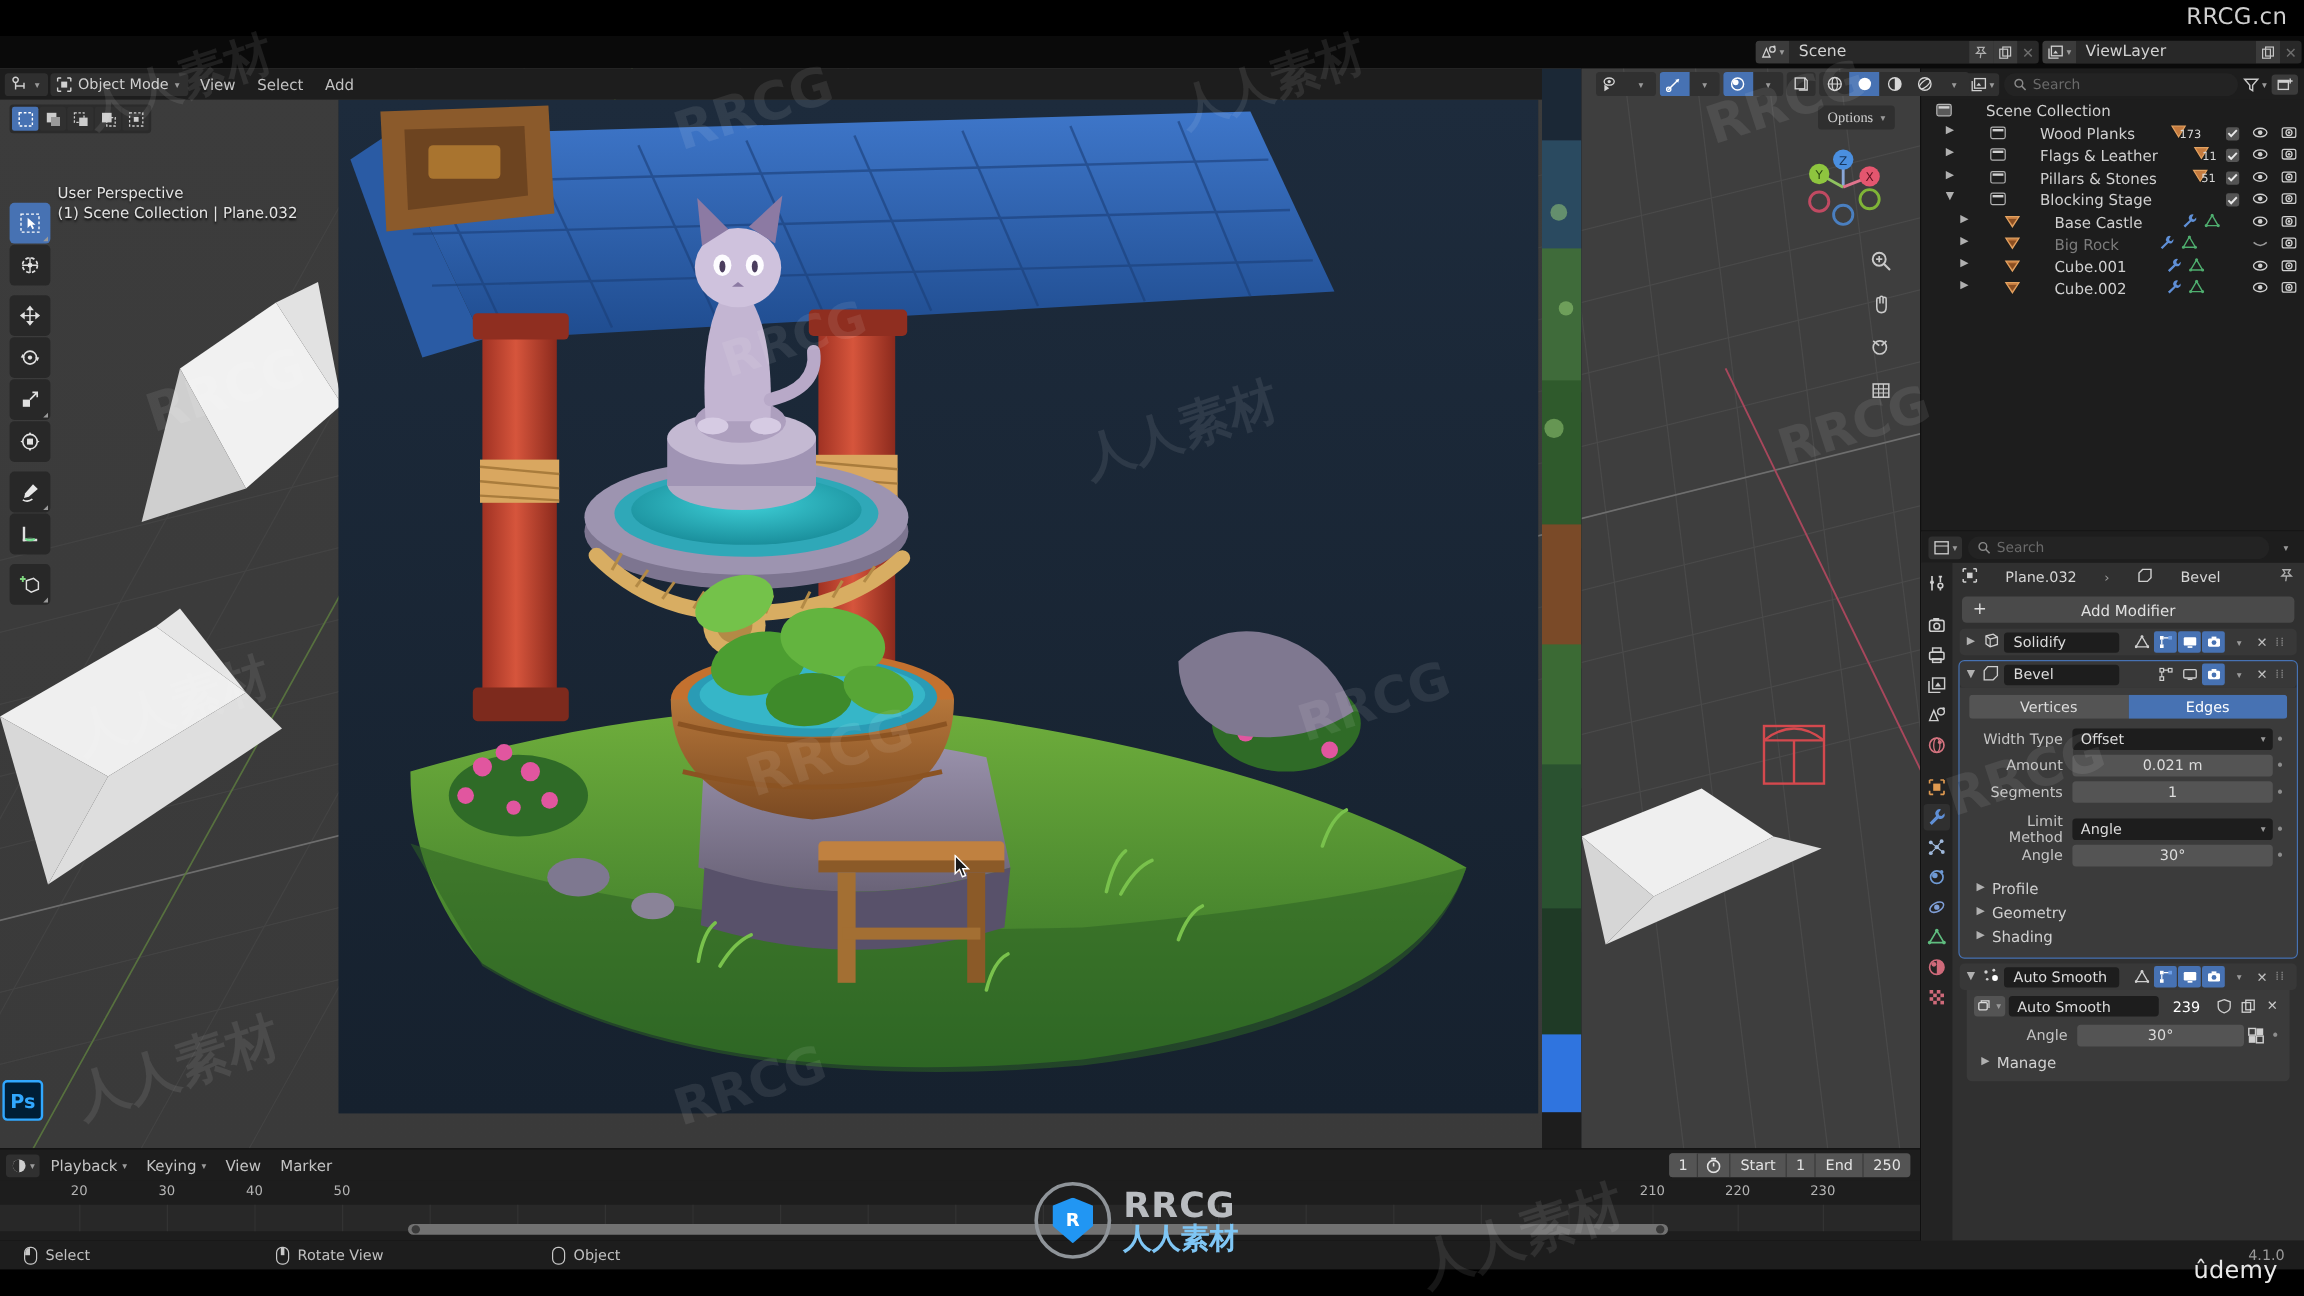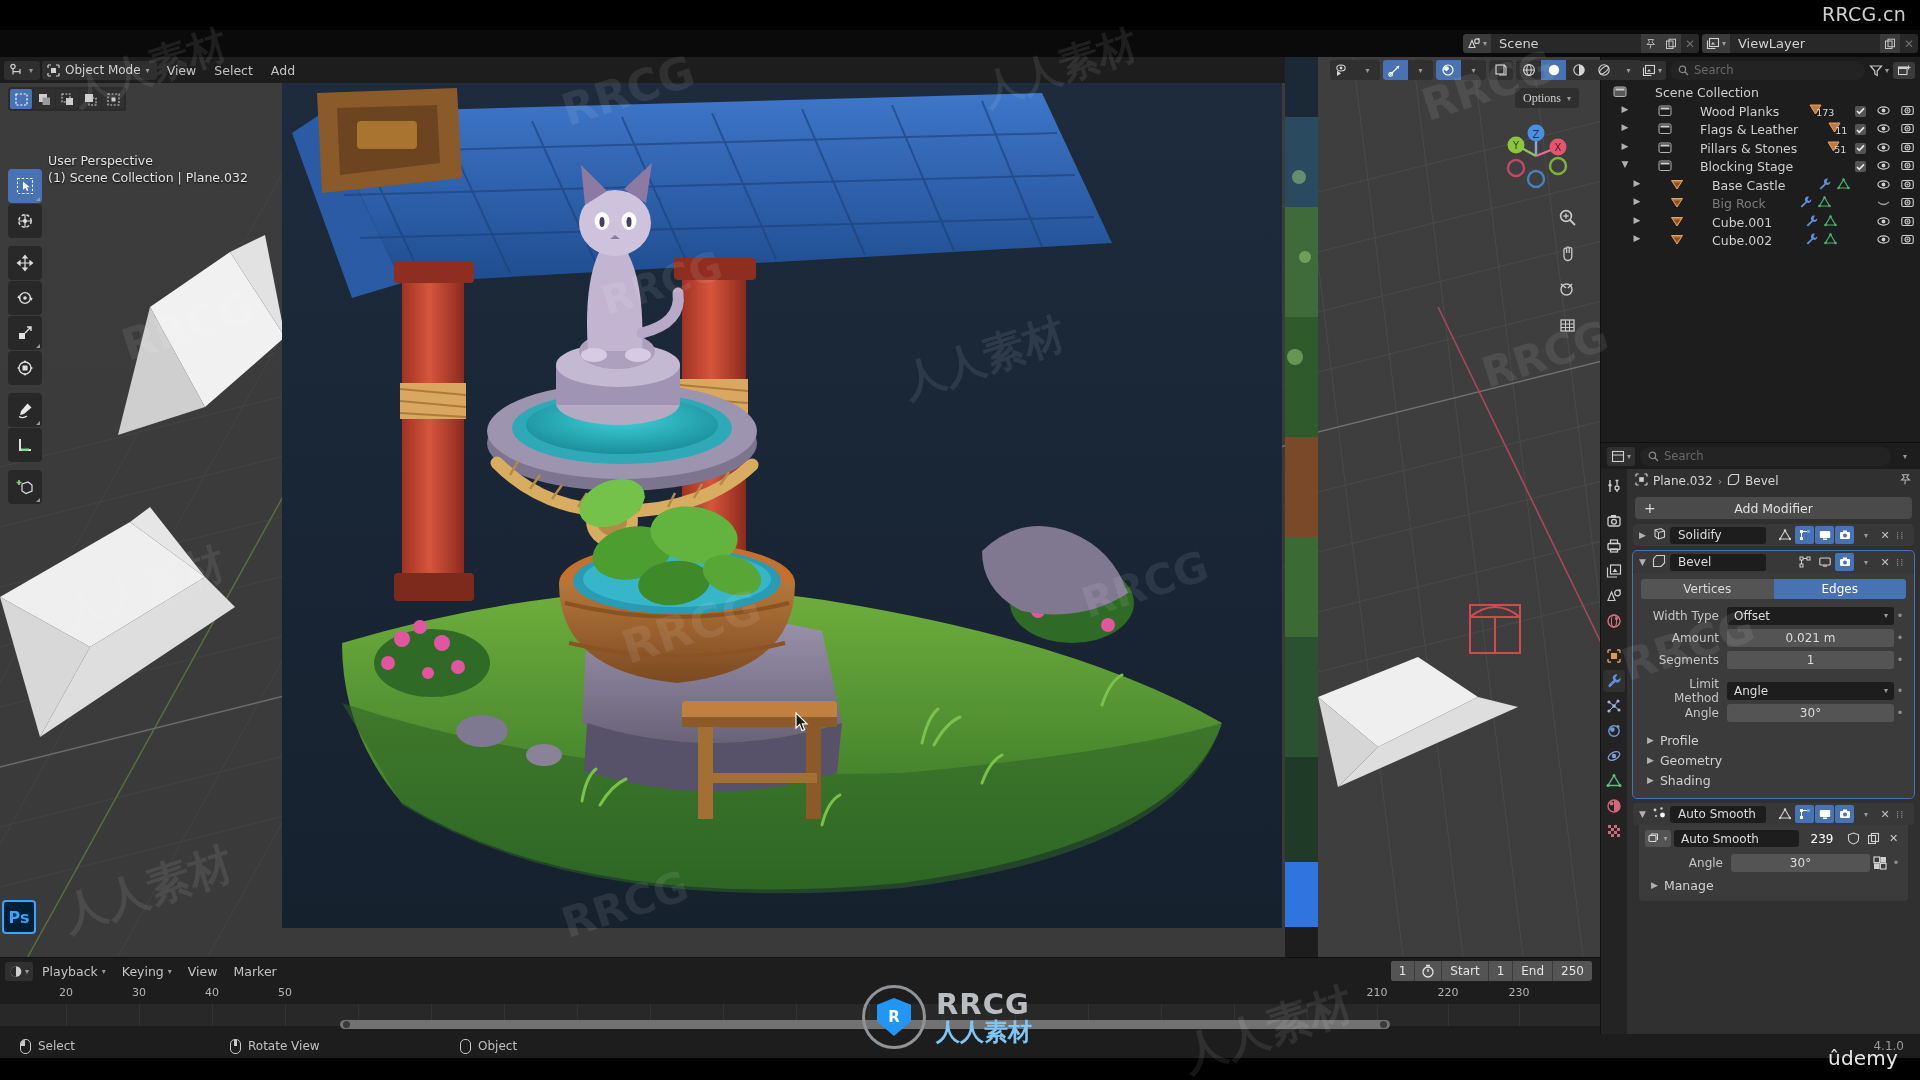--- a/index.html
+++ b/index.html
@@ -179,21 +179,21 @@
   .props-tabs {
     position:absolute; left:0; top:26px; width:26px; bottom:0; background:#232323;
     display:flex; flex-direction:column; align-items:center; padding-top:6px; gap:3px;
   }
   .ptab { width:22px;height:22px; display:flex;align-items:center;justify-content:center; border-radius:3px;}
   .ptab.active { background:#303030; }
   .ptab-gap { height:7px; }
   .props-body { position:absolute; left:26px; top:26px; right:0; bottom:0; overflow:hidden; }
 
   .breadcrumb {
-    display:flex; align-items:center; gap:5px; height:24px; padding:0 8px; font-size:12px; color:#d5d5d5;
+    display:flex; align-items:center; gap:23px; height:24px; padding:0 8px; font-size:12px; color:#d5d5d5;
     position:relative;
   }
   .add-mod-btn {
     margin: 4px 8px 0 8px; height:22px; background:#4a4a4a; border-radius:4px;
     display:flex; align-items:center; justify-content:center; position:relative;
     color:#e0e0e0; font-size:12.5px;
   }
   .add-mod-plus { position:absolute; left:9px; color:#dcdcdc; font-size:14px; }
 
   .mod-panel { margin: 5px 6px 0 6px; border-radius:4px; }

